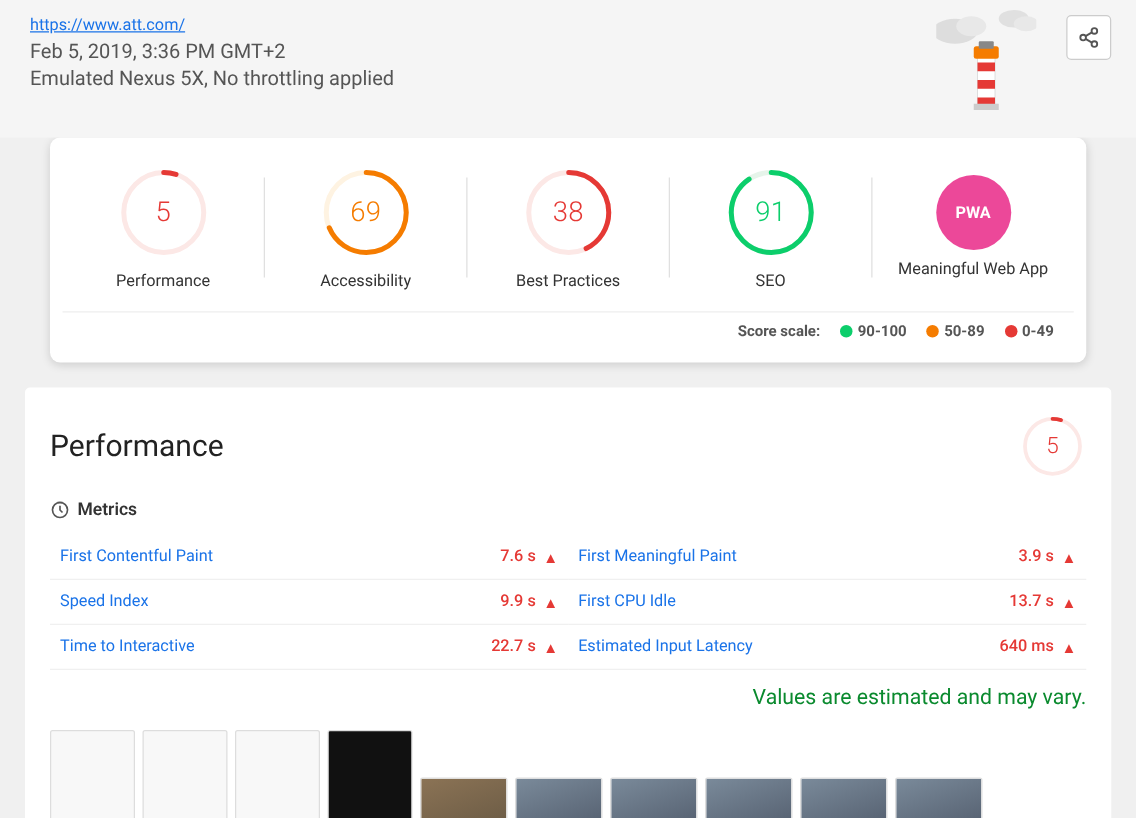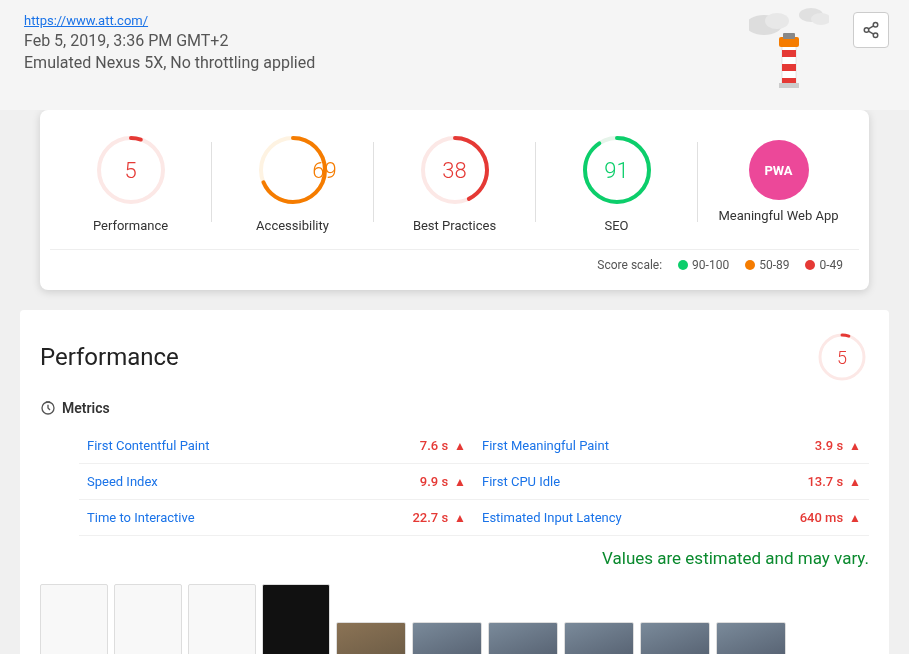--- a/index.html
+++ b/index.html
@@ -112,20 +112,21 @@
     .score-scale {
       display: flex;
       align-items: center;
       justify-content: flex-end;
       gap: 16px;
       margin-top: 16px;
       padding: 8px 16px;
       font-size: 12px;
       color: #555;
       border-top: 1px solid #eee;
+      font-weight: bold;
     }
     .scale-item {
       display: flex;
       align-items: center;
       gap: 4px;
     }
     .scale-dot {
       width: 10px;
       height: 10px;
       border-radius: 50%;
@@ -175,21 +176,20 @@
       font-weight: 600;
       font-size: 14px;
     }
     .metrics-table {
       width: 100%;
     }
     .metrics-row {
       display: grid;
       grid-template-columns: 1fr 1fr;
       gap: 0;
-      margin-left: 39px;
     }
     .metric-cell {
       display: flex;
       align-items: center;
       justify-content: space-between;
       padding: 10px 8px;
       border-bottom: 1px solid #f0f0f0;
     }
     .metric-name {
       color: #1a73e8;
@@ -244,21 +244,21 @@
       position: relative;
     }
 
     
     .lighthouse-svg {
       width: 80px;
       height: 95px;
     }
 
     .red { color: #e53935; }
-    .orange { color: #f57c00; margin-left: 32px; }
+    .orange { color: #f57c00; }
     .green { color: #0cce6b; }
   </style>
 </head>
 <body>
 
 <div class="header">
   <a class="header-url">https://www.att.com/</a>
   <div class="header-meta">Feb 5, 2019, 3:36 PM GMT+2</div>
   <div class="header-meta">Emulated Nexus 5X, No throttling applied</div>
 

